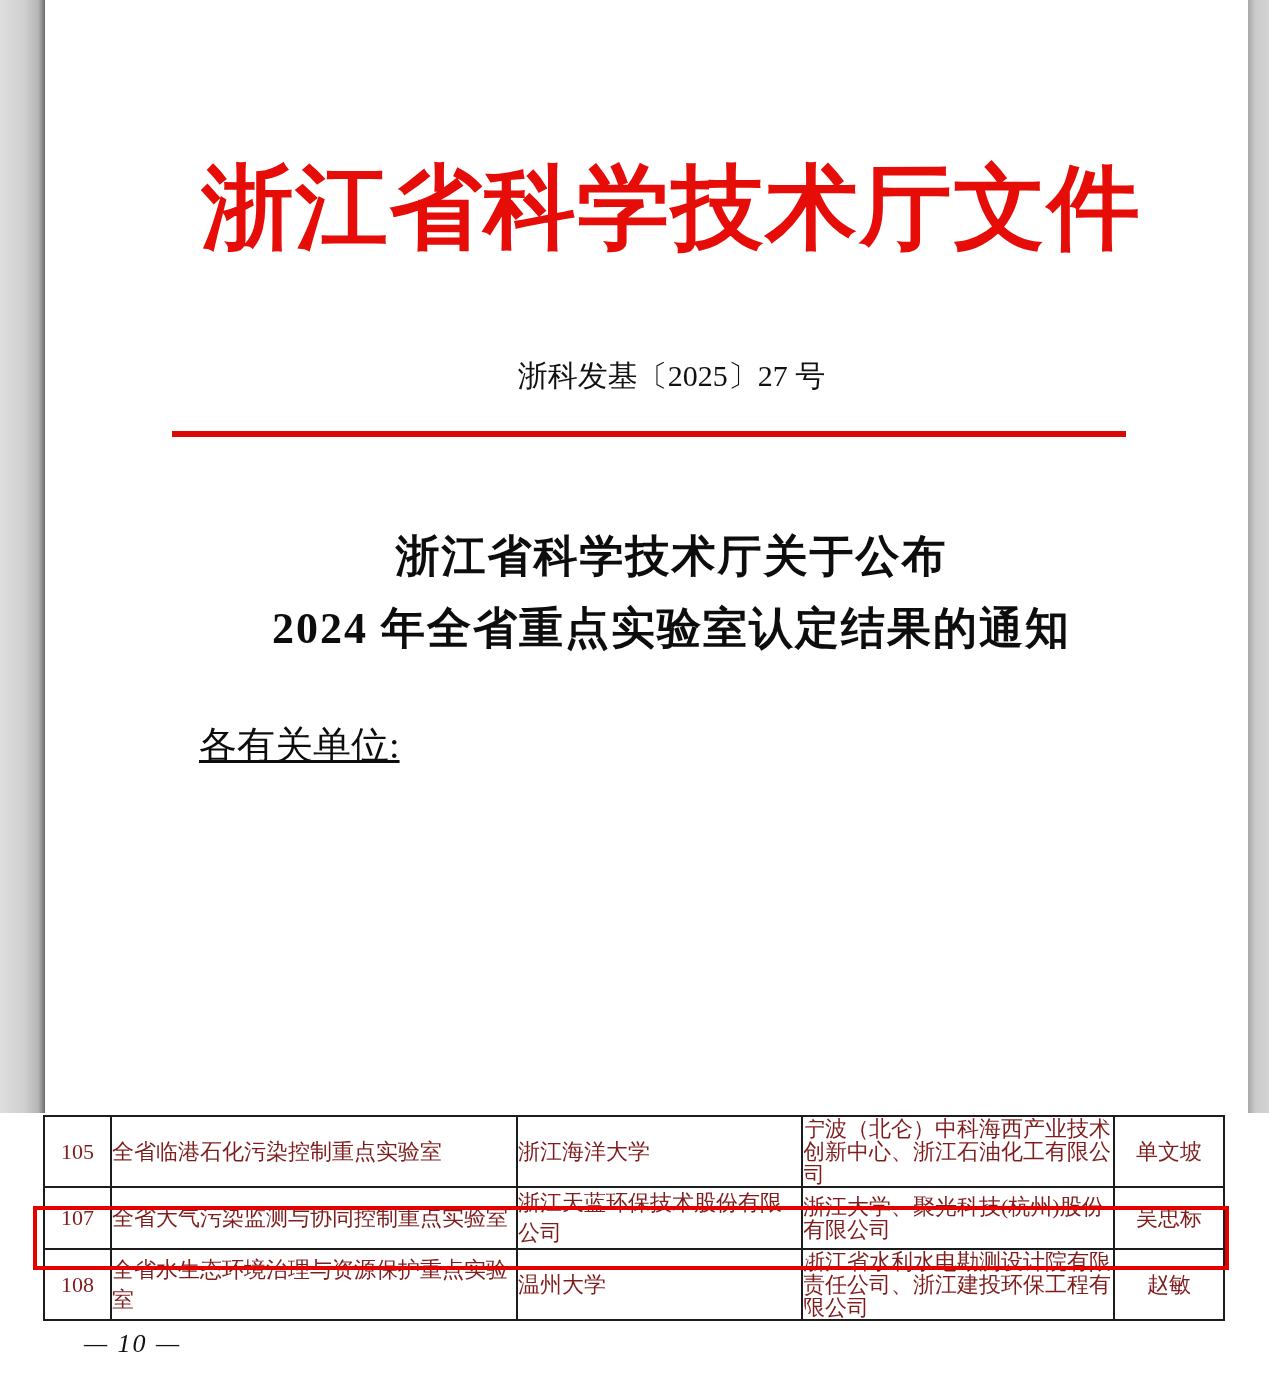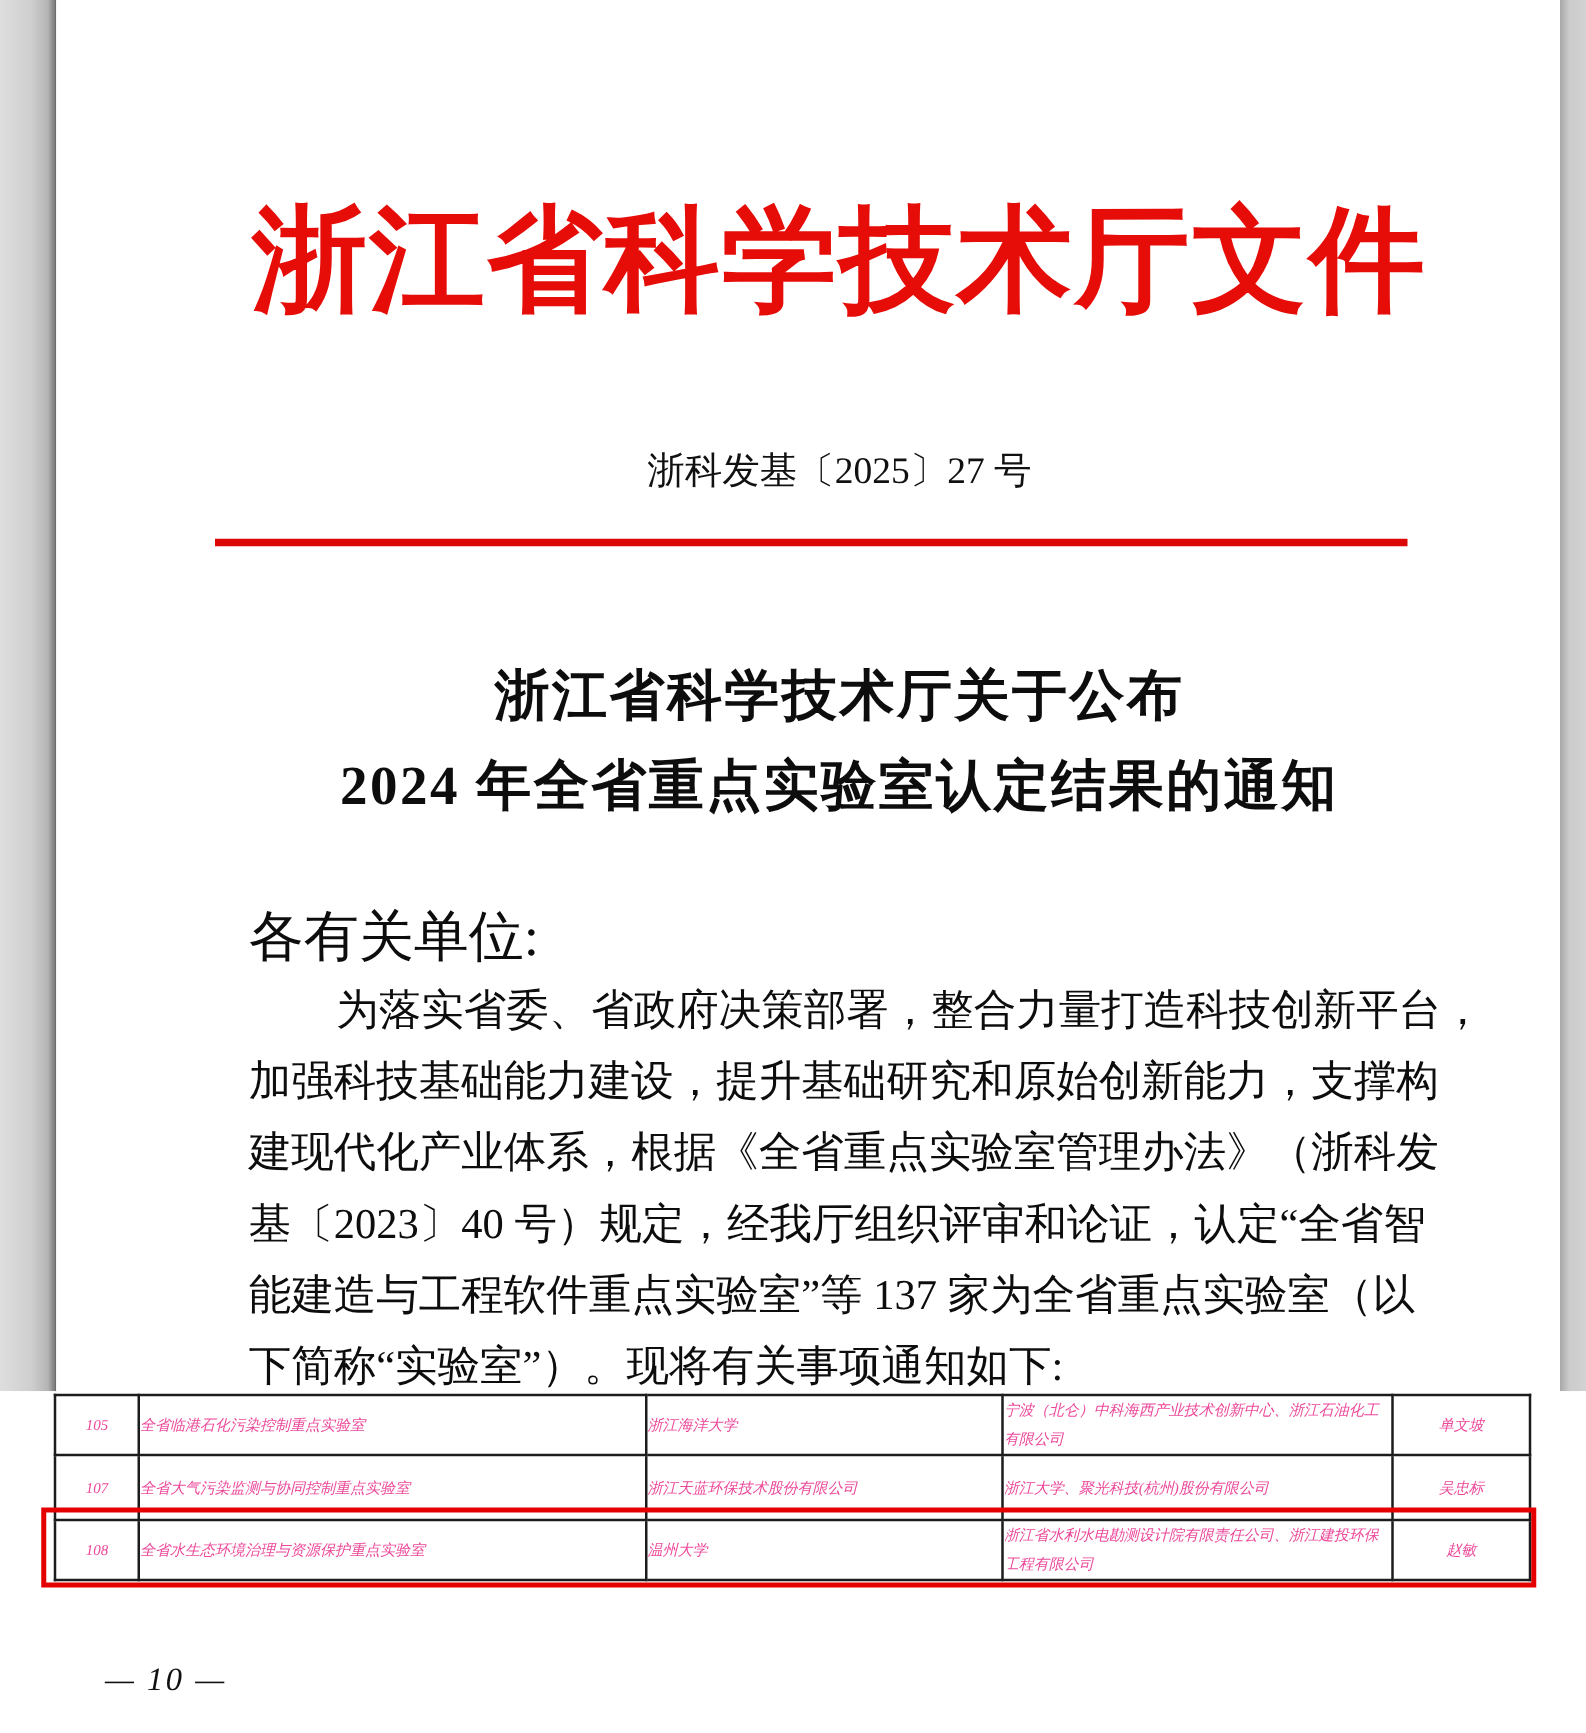--- a/index.html
+++ b/index.html
@@ -70,23 +70,24 @@
     font-weight: bold;
     letter-spacing: 2px;
     color: #0d0d0d;
     white-space: nowrap;
   }
   .notice-title.l1 { top: 527px; }
   .notice-title.l2 { top: 599px; }
   .salutation {
     position: absolute;
     left: 154px; top: 720px;
-    font-size: 44px;
+    font-size: 38px;
     color: #0d0d0d;
     white-space: nowrap;
+    text-decoration: underline;
   }
   .body-text {
     position: absolute;
     left: 154px; top: 780px;
     width: 940px;
     font-size: 34px;
     color: #0d0d0d;
   }
   .body-line {
     height: 57px;
@@ -100,23 +101,22 @@
     left: 0; top: 1113px;
     width: 1269px; height: 273px;
     background: #ffffff;
     z-index: 2;
   }
   table.results {
     position: absolute;
     left: 43px; top: 2px;
     border-collapse: collapse;
     table-layout: fixed;
-    font-size: 12px;
-    color: #ec4899;
-    font-style: italic;
+    font-size: 22px;
+    color: #7f1d1d;
   }
   table.results td {
     border: 2px solid #1c1c1c;
     padding: 0;
     vertical-align: middle;
     overflow: hidden;
   }
   table.results tr { height: 48px; }
   table.results tr.tall { height: 52px; }
   td.c-no   { width: 65px;  text-align: center; }
@@ -150,28 +150,20 @@
   <div class="gray-left"></div>
   <div class="gray-right"></div>
 
   <div class="page">
     <div class="agency-title">浙江省科学技术厅文件</div>
     <div class="doc-number">浙科发基〔2025〕27 号</div>
     <div class="red-rule"></div>
     <div class="notice-title l1">浙江省科学技术厅关于公布</div>
     <div class="notice-title l2">2024 年全省重点实验室认定结果的通知</div>
     <div class="salutation">各有关单位:</div>
-    <div class="body-text">
-      <div class="body-line indent">为落实省委、省政府决策部署，整合力量打造科技创新平台，</div>
-      <div class="body-line">加强科技基础能力建设，提升基础研究和原始创新能力，支撑构</div>
-      <div class="body-line">建现代化产业体系，根据《全省重点实验室管理办法》（浙科发</div>
-      <div class="body-line">基〔2023〕40 号）规定，经我厅组织评审和论证，认定“全省智</div>
-      <div class="body-line">能建造与工程软件重点实验室”等 137 家为全省重点实验室（以</div>
-      <div class="body-line">下简称“实验室”）。现将有关事项通知如下:</div>
-    </div>
   </div>
 
   <div class="bottom-section">
     <table class="results">
       <tbody>
         <tr>
           <td class="c-no">105</td>
           <td class="c-lab">全省临港石化污染控制重点实验室</td>
           <td class="c-host">浙江海洋大学</td>
           <td class="c-part">宁波（北仑）中科海西产业技术创新中心、浙江石油化工有限公司</td>

